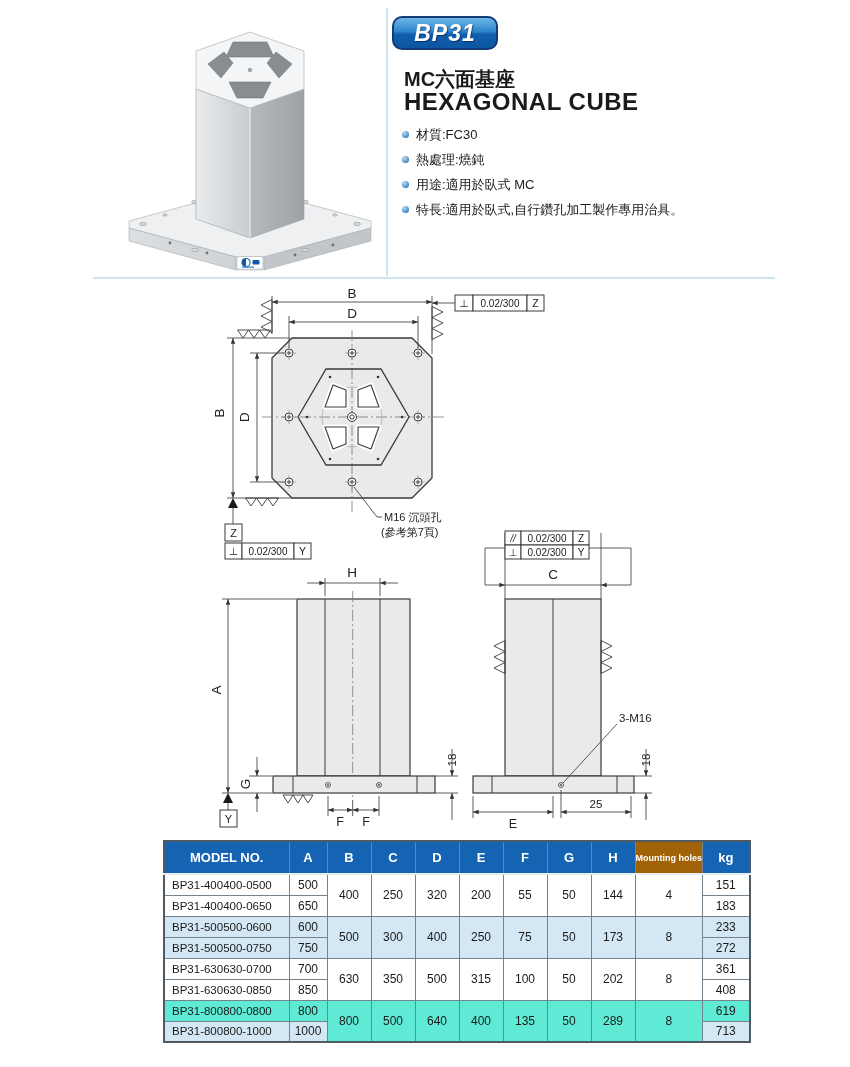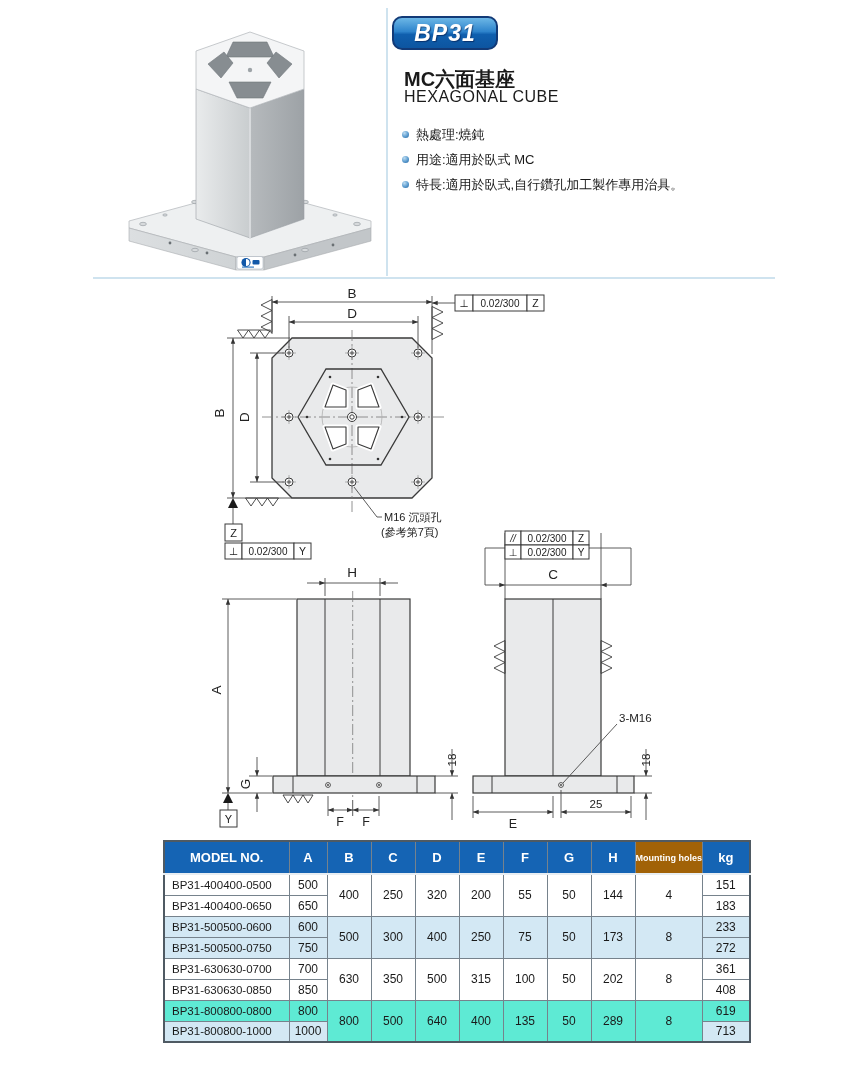--- a/index.html
+++ b/index.html
@@ -8,21 +8,21 @@
   
   #photo{position:absolute;left:95px;top:2px;width:285px;height:272px;}
   #vdiv{position:absolute;left:386px;top:8px;width:2px;height:268px;}
   #hdiv{position:absolute;left:93px;top:277px;width:682px;height:2px;}
   #badge{position:absolute;left:392px;top:16px;width:106px;height:34px;border-radius:10px;
          border:2px solid #123a77;box-sizing:border-box;
          background:linear-gradient(180deg,#6cb7e6 0%,#2e84cc 45%,#0f5fae 55%,#0d55a0 100%);
          color:#fff;font-style:italic;font-weight:bold;font-size:23px;text-align:center;
          line-height:30px;letter-spacing:1px;text-shadow:1px 1px 1px rgba(0,0,40,.45);}
   #title-zh{position:absolute;left:404px;top:66px;font-size:20px;font-weight:bold;}
-  #title-en{position:absolute;left:404px;top:88px;font-size:16px;font-weight:normal;letter-spacing:.5px;}
+  #title-en{position:absolute;left:404px;top:88px;font-size:24px;font-weight:bold;letter-spacing:.5px;}
   #bullets{position:absolute;left:402px;top:122px;font-size:13px;}
   #bullets .b-line{display:flex;align-items:center;height:25px;}
   .b-dot{width:7px;height:7px;border-radius:50%;margin-right:7px;flex:0 0 auto;
          background:radial-gradient(circle at 35% 30%,#bcdcf2,#5b9bce 55%,#1c5f9e);}
   
   #drawing{position:absolute;left:90px;top:285px;}
   
   #spec{position:absolute;left:163px;top:840px;border-collapse:collapse;table-layout:fixed;}
   #spec th,#spec td{border:1px solid #76828c;font-size:12px;text-align:center;padding:0;
                     overflow:hidden;white-space:nowrap;}
@@ -104,20 +104,24 @@
   </div>
 
   <div id="vdiv" style="background: rgb(207, 227, 239);"></div>
   <div id="hdiv" style="background: rgb(207, 227, 239);"></div>
 
   <div id="badge">BP31</div>
   <div id="title-zh">MC六面基座</div>
   <div id="title-en">HEXAGONAL CUBE</div>
 
   <div id="bullets">
+    <div class="b-line">
+      <span class="b-dot"></span>
+      <span>材質:FC30</span>
+      </div>
     <div class="b-line">
       <span class="b-dot"></span>
       <span>熱處理:燒鈍</span>
       </div>
     <div class="b-line">
       <span class="b-dot"></span>
       <span>用途:適用於臥式 MC</span>
       </div>
     <div class="b-line">
       <span class="b-dot"></span>

